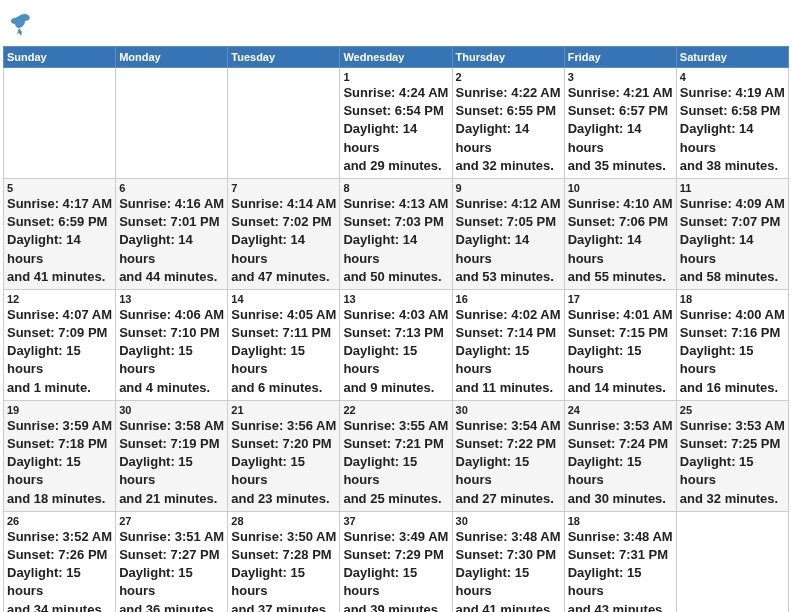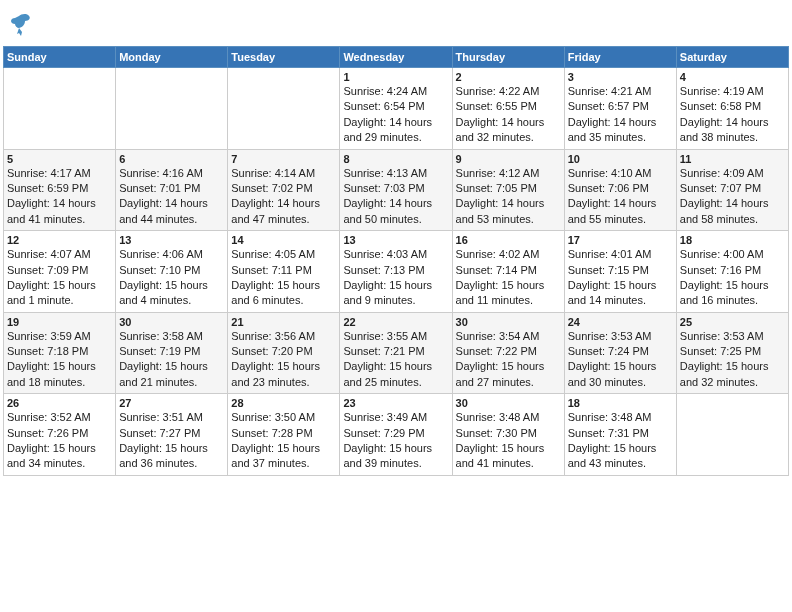--- a/index.html
+++ b/index.html
@@ -65,23 +65,24 @@
     .calendar-table tr:nth-child(even) td {
       background: #f5f5f5;
     }
     .day-number {
       font-size: 11px;
       font-weight: bold;
       color: #222;
       margin-bottom: 1px;
     }
     .cell-info {
-      font-size: 11px;
+      font-size: 13px;
       line-height: 1.4;
       color: #222;
+      font-weight: bold;
     }
     .empty-cell {
       background: #f9f9f9;
     }
   </style>
 </head>
 <body>
 
 <div class="page">
   <div class="header">
@@ -234,21 +235,21 @@
           </td>
           <td>
             <div class="day-number">27</div>
             <div class="cell-info">Sunrise: 3:51 AM<br>Sunset: 7:27 PM<br>Daylight: 15 hours<br>and 36 minutes.</div>
           </td>
           <td>
             <div class="day-number">28</div>
             <div class="cell-info">Sunrise: 3:50 AM<br>Sunset: 7:28 PM<br>Daylight: 15 hours<br>and 37 minutes.</div>
           </td>
           <td>
-            <div class="day-number">23</div>
+            <div class="day-number">37</div>
             <div class="cell-info">Sunrise: 3:49 AM<br>Sunset: 7:29 PM<br>Daylight: 15 hours<br>and 39 minutes.</div>
           </td>
           <td>
             <div class="day-number">30</div>
             <div class="cell-info">Sunrise: 3:48 AM<br>Sunset: 7:30 PM<br>Daylight: 15 hours<br>and 41 minutes.</div>
           </td>
           <td>
             <div class="day-number">18</div>
             <div class="cell-info">Sunrise: 3:48 AM<br>Sunset: 7:31 PM<br>Daylight: 15 hours<br>and 43 minutes.</div>
           </td>

